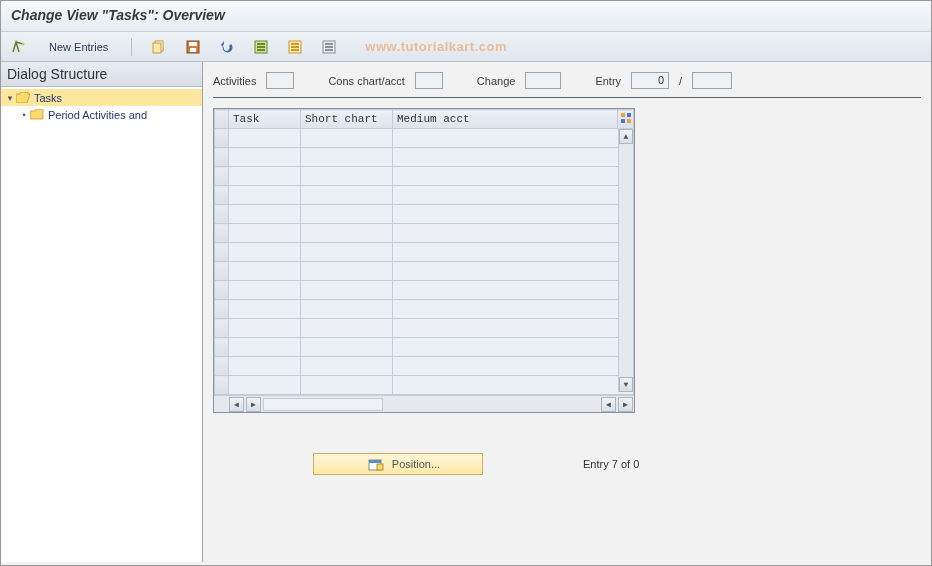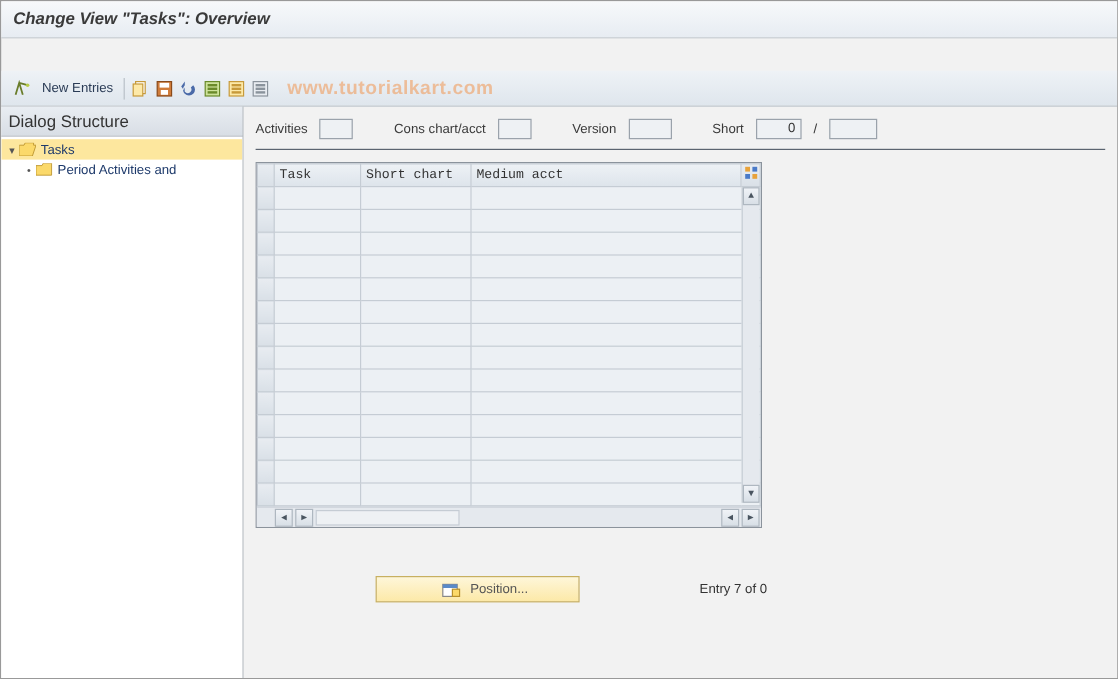--- a/index.html
+++ b/index.html
@@ -22,41 +22,40 @@
     font-style: italic;
     font-size: 14px;
     color: #3a3a3a;
   }
   .toolbar {
     background: linear-gradient(#eef2f6, #dfe6ed);
     border-bottom: 1px solid #b9c0c8;
     padding: 4px 8px;
     display: flex;
     align-items: center;
-    gap: 0;
+    gap: 14px;
     height: 30px;
-    margin-top: 27px;
   }
   .toolbar .icon-btn {
     width: 20px; height: 20px;
     display: inline-flex; align-items: center; justify-content: center;
     border-radius: 2px;
     cursor: pointer;
   }
   .toolbar .text-btn {
     padding: 2px 6px;
     cursor: pointer;
     color: #2a3b55;
   }
   .toolbar .sep {
     width: 1px; height: 18px; background: #b9c0c8; margin: 0 3px;
   }
   .watermark {
     margin-left: 12px;
-    font-size: 16px;
+    font-size: 13px;
     font-weight: bold;
     color: rgba(240,150,80,0.55);
     letter-spacing: 0.5px;
   }
   .content {
     display: flex;
     height: calc(100% - 64px);
   }
   .sidebar {
     width: 202px;
@@ -289,24 +288,24 @@
   </div>
 
   <div class="main">
     <div class="header-fields">
       <span class="hf-label">Activities</span>
       <span class="hf-input"></span>
       <span style="width:14px"></span>
       <span class="hf-label">Cons chart/acct</span>
       <span class="hf-input"></span>
       <span style="width:14px"></span>
-      <span class="hf-label">Version</span>
+      <span class="hf-label">Change</span>
       <span class="hf-input w36"></span>
       <span style="width:14px"></span>
-      <span class="hf-label">Short</span>
+      <span class="hf-label">Entry</span>
       <span class="hf-period">0</span>
       <span>/</span>
       <span class="hf-input w40"></span>
     </div>
 
     <div class="table-wrap">
       <table class="tbl">
         <thead>
           <tr>
             <th class="corner"></th>

